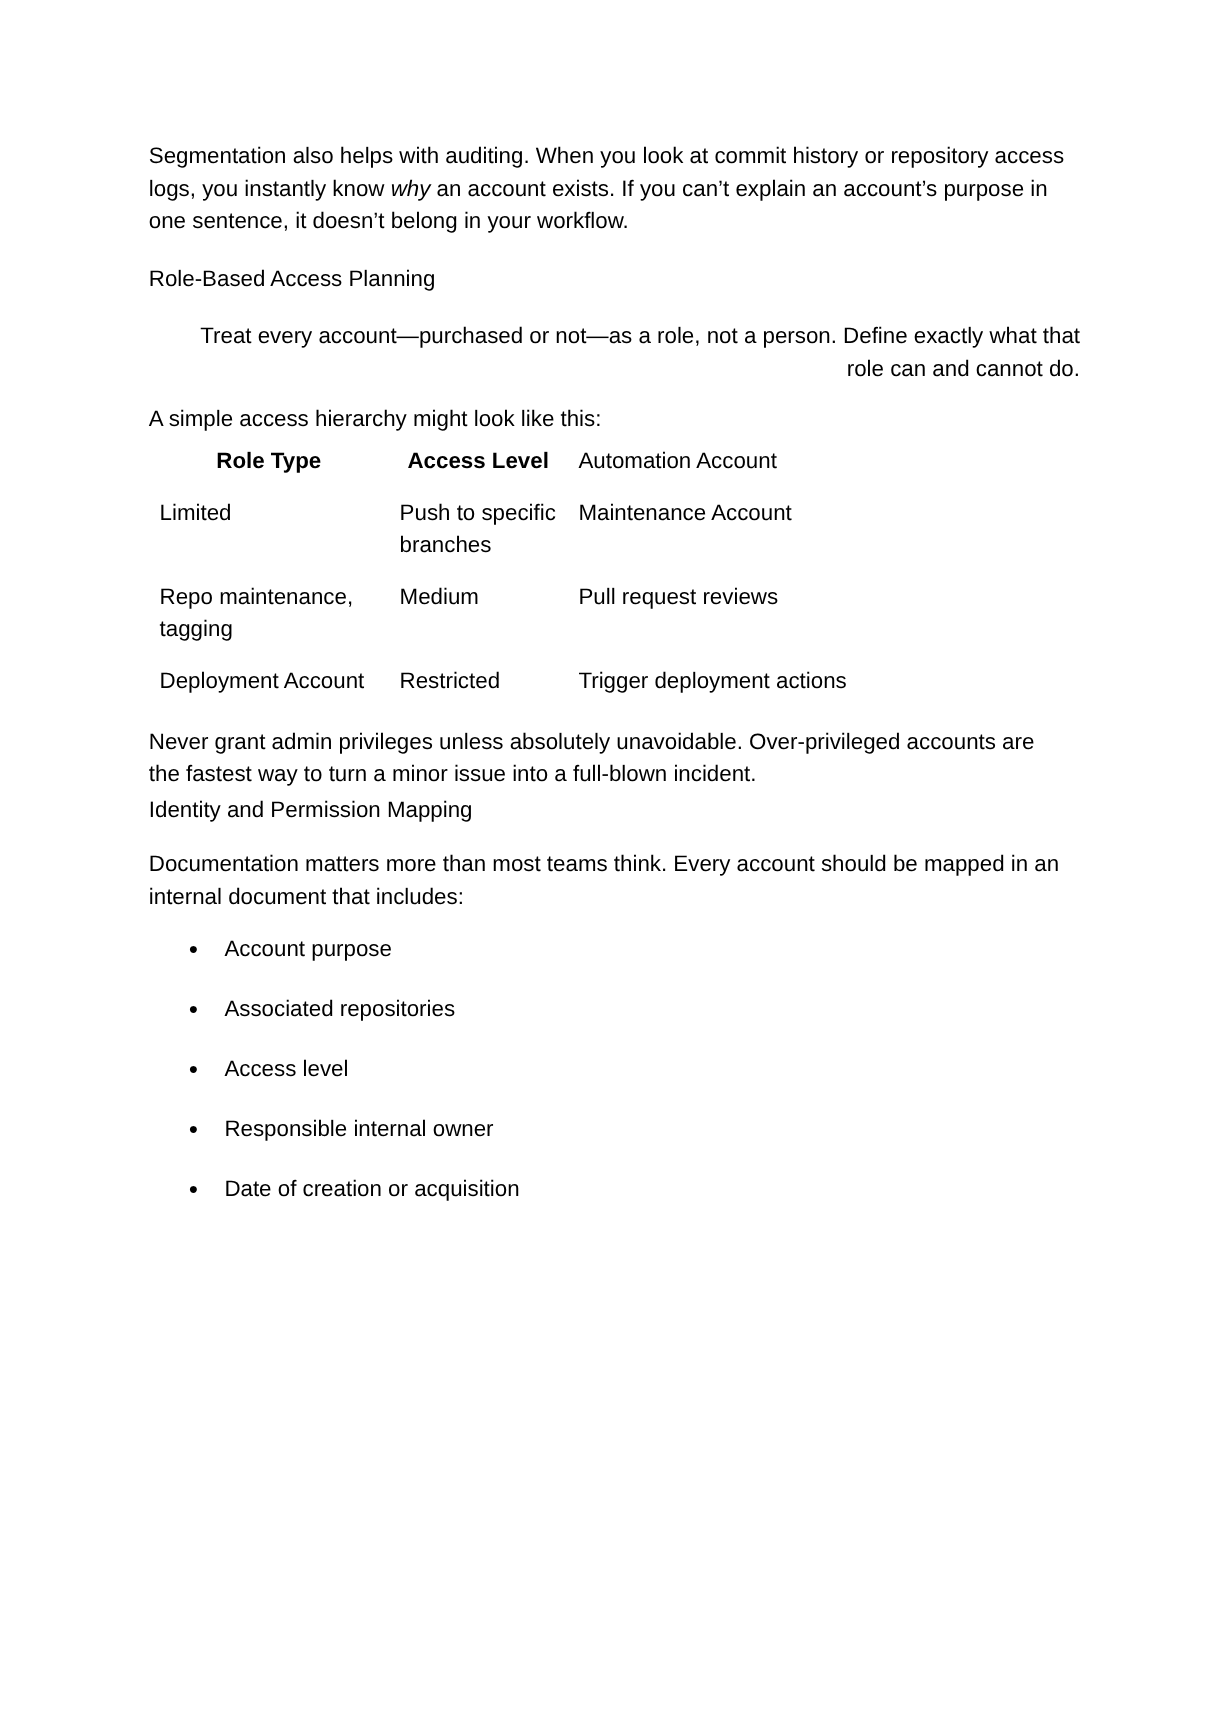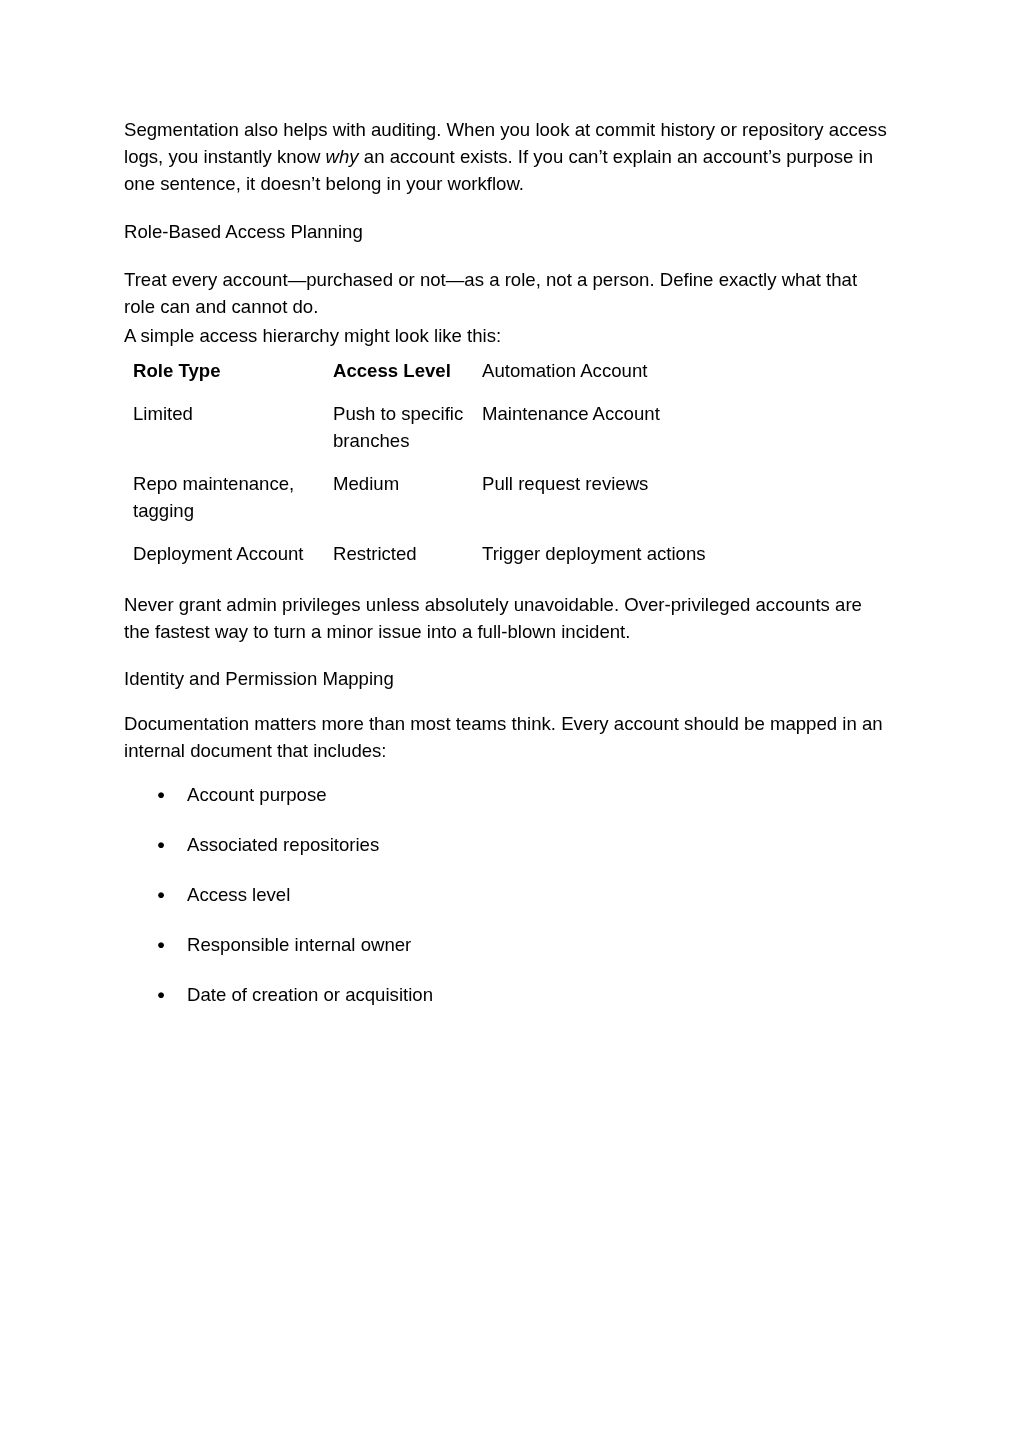--- a/index.html
+++ b/index.html
@@ -16,41 +16,41 @@
     font-family: "Liberation Sans", "DejaVu Sans", sans-serif;
     font-size: 18.6px;
     line-height: 27px;
     color: #000000;
     overflow: hidden;
   }
   p, h3 { margin: 0; padding: 0; font-size: 18.6px; }
   .pre { white-space: pre-line; }
   .p-intro      { margin-bottom: 21px; }
   .heading      { font-weight: 400; margin-bottom: 21px; }
-  .p-treat      { margin-bottom: 2px; }
+  .p-treat      { margin-bottom: 15px; text-align: right; }
   .p-hierarchy  { }
-  .p-never      { margin-bottom: 20px; }
+  .p-never      { margin-bottom: 3px; }
   .heading-2    { font-weight: 400; margin-bottom: 18px; }
   .p-docs       { margin-bottom: 17px; }
   .p-busywork   { margin-bottom: 16px; }
   em { font-style: italic; }
 
   
   .access-table {
     display: grid;
     grid-template-columns: 200px 149px 258px;
     margin-bottom: 16px;
   }
   .cell {
     padding: 8px 9px;
     white-space: pre-line;
   }
   .cell.th {
     font-weight: 700;
-    text-align: left;
+    text-align: center;
   }
 
   
   .map-list { margin-bottom: 44px; }
   .map-item {
     position: relative;
     padding-left: 63px;
     margin-bottom: 23px;
   }
   .map-item:last-child { margin-bottom: 0; }

